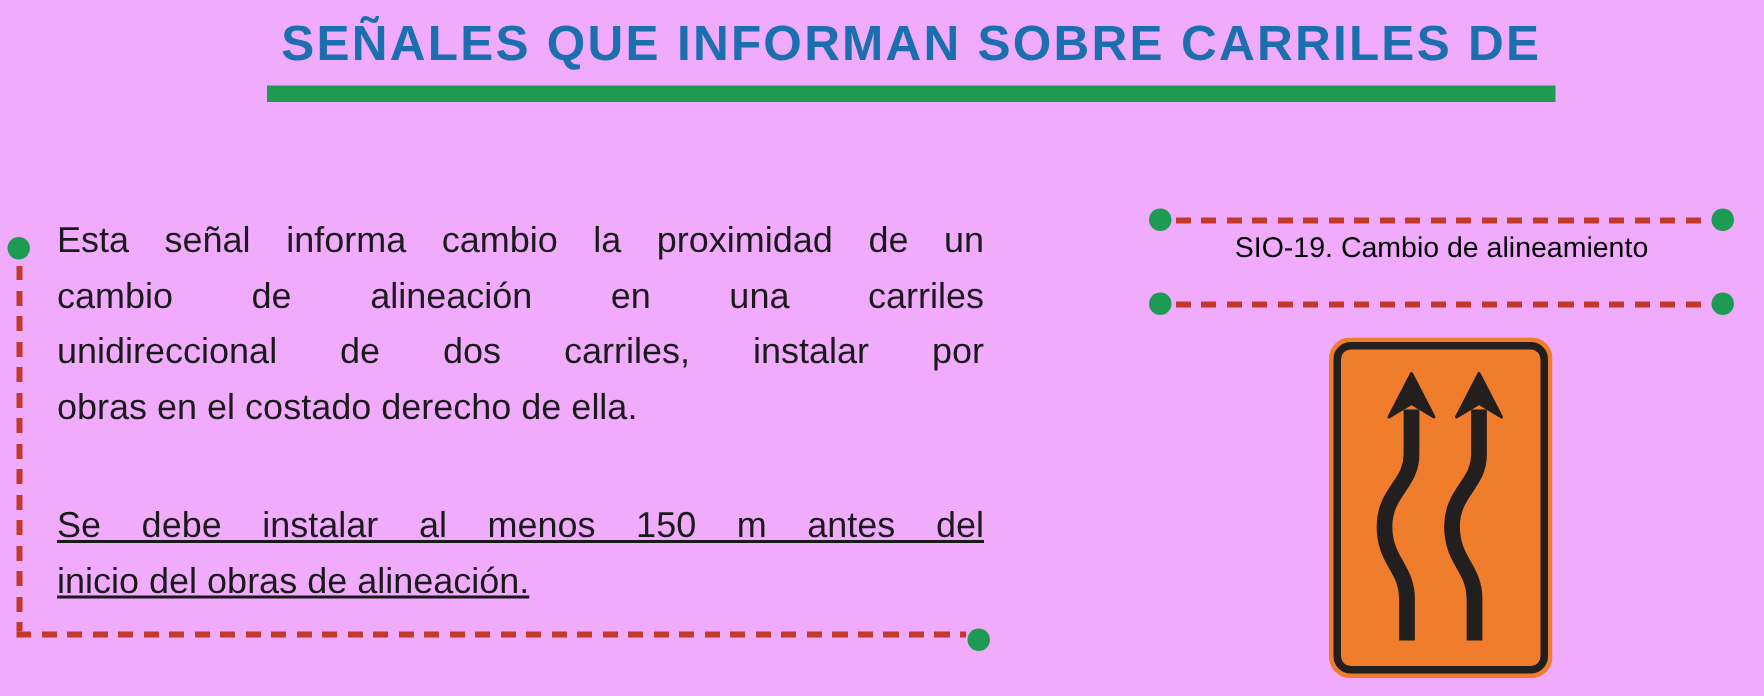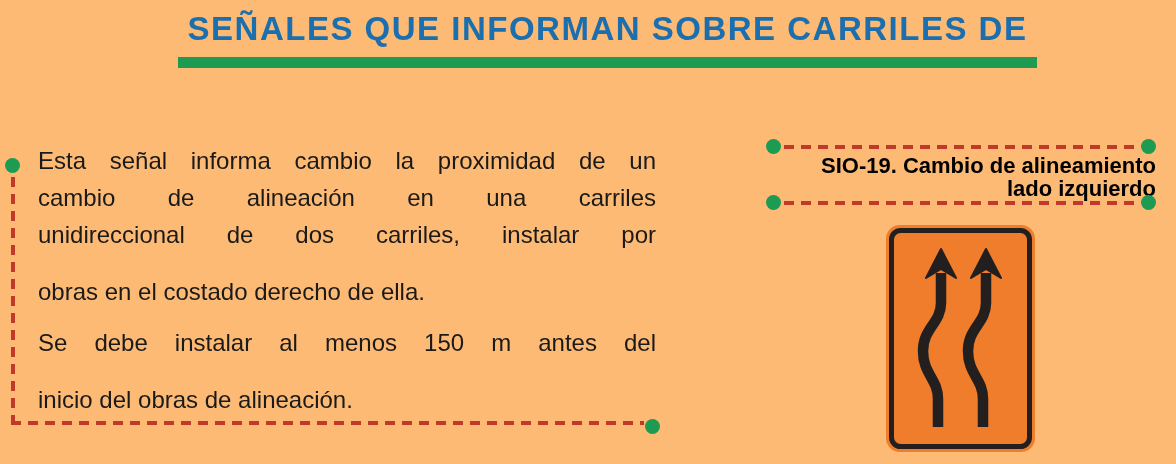--- a/index.html
+++ b/index.html
@@ -7,51 +7,51 @@
     --green:#1e9b53;
     --red:#c0392b;
     --orange:#ef7d2b;
     --ink:#241f1f;
     --text:#1a1a1a;
   }
   *{margin:0;padding:0;box-sizing:border-box;}
   html,body{background:#ffffff;}
   body{font-family:"Liberation Sans",sans-serif;color:var(--text);}
   .canvas{
-    position:relative;width:1176px;height:464px;background:#fdba74;overflow:hidden;
+    position:relative;width:1176px;height:464px;background:#f0abfc;overflow:hidden;
   }
 
   
   .title-block{position:absolute;left:178px;top:9px;width:859px;text-align:center;}
   .title-line{
     display:block;color:var(--blue);font-weight:bold;font-size:33px;line-height:39px;
     letter-spacing:1.5px;white-space:nowrap;
   }
   .green-bar{height:11px;background:var(--green);margin-top:9px;}
 
   
   .dash-h{position:absolute;height:4px;
     background:repeating-linear-gradient(90deg,var(--red) 0 10px,transparent 10px 17px);}
   .dash-v{position:absolute;width:4px;
     background:repeating-linear-gradient(180deg,var(--red) 0 10px,transparent 10px 17px);}
   .gdot{position:absolute;width:15px;height:15px;border-radius:50%;background:var(--green);}
 
   
   .para{position:absolute;left:38px;width:618px;font-size:24px;line-height:37px;color:var(--text);}
   .jline{text-align:justify;text-align-last:justify;}
-  .jline-last{text-align-last:left;margin-top:20px;}
+  .jline-last{text-align-last:left;}
 
   
   .label-box{position:absolute;left:766px;top:139px;width:390px;height:72px;}
   .label-dash-row{position:absolute;left:0;right:0;height:15px;display:flex;align-items:center;}
   .label-dash-row .dot{width:15px;height:15px;border-radius:50%;background:var(--green);flex:0 0 auto;}
   .label-dash-row .line{flex:1 1 auto;height:4px;margin:0 3px;
     background:repeating-linear-gradient(90deg,var(--red) 0 10px,transparent 10px 17px);}
-  .label-text{position:absolute;top:15px;left:0;right:0;text-align:right;
-    font-weight:bold;font-size:22px;line-height:23px;color:#000;}
+  .label-text{position:absolute;top:15px;left:0;right:0;text-align:center;
+    font-weight:normal;font-size:19px;line-height:23px;color:#000;}
   .label-text span{display:block;}
 
   
   .sign{position:absolute;left:886px;top:225px;width:149px;height:227px;}
 </style>
 </head>
 <body>
 
 <div class="canvas">
 
@@ -66,34 +66,33 @@
   <div class="dash-v" style="left:11px;top:177px;height:244px;"></div>
   <div class="dash-h" style="left:11px;top:421px;width:633px;"></div>
   <div class="gdot" style="left:645px;top:419px;"></div>
 
   <div class="para" style="top:142px;">
       <div class="jline">Esta señal informa cambio la proximidad de un</div>
       <div class="jline">cambio de alineación en una carriles</div>
       <div class="jline">unidireccional de dos carriles, instalar por</div>
       <div class="jline jline-last">obras en el costado derecho de ella.</div>
     </div>
-  <div class="para" style="top:324px;">
+  <div class="para" style="top:332px;text-decoration:underline;">
       <div class="jline">Se debe instalar al menos 150 m antes del</div>
       <div class="jline jline-last">inicio del obras de alineación.</div>
     </div>
 
   <div class="label-box">
     <div class="label-dash-row" style="top:0;">
       <div class="dot"></div>
       <div class="line"></div>
       <div class="dot"></div>
     </div>
     <div class="label-text">
       <span>SIO-19. Cambio de alineamiento</span>
-      <span>lado izquierdo</span>
     </div>
     <div class="label-dash-row" style="top:56px;">
       <div class="dot"></div>
       <div class="line"></div>
       <div class="dot"></div>
     </div>
   </div>
 
   <svg class="sign" viewBox="0 0 149 227" aria-hidden="true">
     <rect x="0" y="0" width="149" height="227" rx="14" fill="#ef7d2b"></rect>

